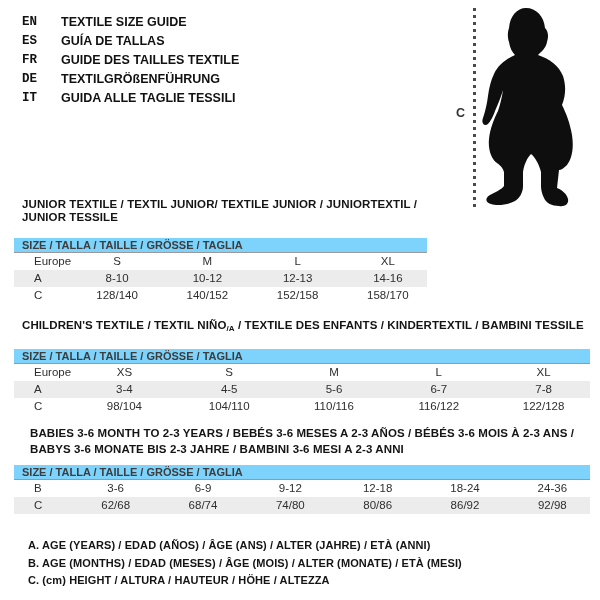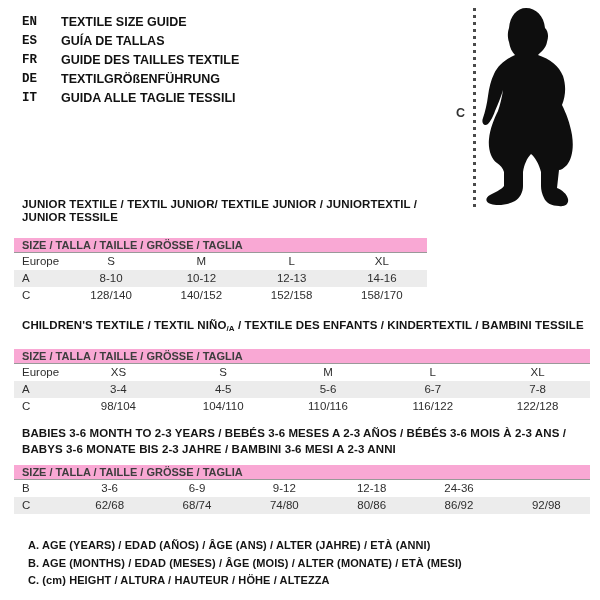--- a/index.html
+++ b/index.html
@@ -19,32 +19,32 @@
   }
   .c-label{position:absolute;left:6px;top:106px;font-size:12.5px;font-weight:600;color:#333;}
   .baby-svg{position:absolute;left:27px;top:2px;}
   
   .table-block{position:absolute;left:14px;}
   .junior{top:198px;width:413px;}
   .children{top:319px;width:576px;}
   .babies{top:425px;width:576px;}
   .tbl-title{font-size:11.5px;line-height:13px;font-weight:bold;color:#141414;margin:0 0 14px 8px;letter-spacing:0.1px;}
   .babies .tbl-title{margin-bottom:0;line-height:16px;}
-  .title-group{margin:0 0 8px 8px;}
+  .title-group{margin:0 0 8px 16px;}
   .babies .title-group .tbl-title{margin-left:0;}
   .sub{font-size:8px;vertical-align:-2px;}
   .bar{
-    background:#f9a8d4;color:#3d3d3d;font-weight:bold;font-size:11px;
+    background:#7dd3fc;color:#3d3d3d;font-weight:bold;font-size:11px;
     line-height:14px;height:14px;padding-left:8px;border-bottom:1px solid #999;
   }
   .t-row{display:grid;height:17px;line-height:17px;font-size:11.5px;color:#2e2e2e;}
   .cols-5{grid-template-columns:52px repeat(4,1fr);}
   .cols-6{grid-template-columns:52px repeat(5,1fr);}
   .cols-7{grid-template-columns:52px repeat(6,1fr);}
-  .t-row .cell{text-align:center;}
+  .t-row .cell{text-align:center;margin-left:12px;}
   .t-row .lab{text-align:left;padding-left:8px;}
   .t-row.alt{background:#ececec;}
   
   .footnotes{position:absolute;left:28px;top:537px;}
   .footnote{font-weight:bold;font-size:11px;line-height:17.5px;color:#141414;letter-spacing:0.1px;}
 </style>
 </head>
 <body>
 
 <div class="page">
@@ -181,20 +181,21 @@
       <h2 class="tbl-title">BABYS 3-6 MONATE BIS 2-3 JAHRE / BAMBINI 3-6 MESI A 2-3 ANNI</h2>
     </div>
     <div>
       <div class="bar">SIZE / TALLA / TAILLE / GRÖSSE / TAGLIA</div>
       <div class="t-row cols-7">
         <span class="cell lab">B</span>
         <span class="cell">3-6</span>
         <span class="cell">6-9</span>
         <span class="cell">9-12</span>
         <span class="cell">12-18</span>
+        <span class="cell">18-24</span>
         <span class="cell">24-36</span>
       </div>
       <div class="t-row cols-7 alt">
         <span class="cell lab">C</span>
         <span class="cell">62/68</span>
         <span class="cell">68/74</span>
         <span class="cell">74/80</span>
         <span class="cell">80/86</span>
         <span class="cell">86/92</span>
         <span class="cell">92/98</span>

